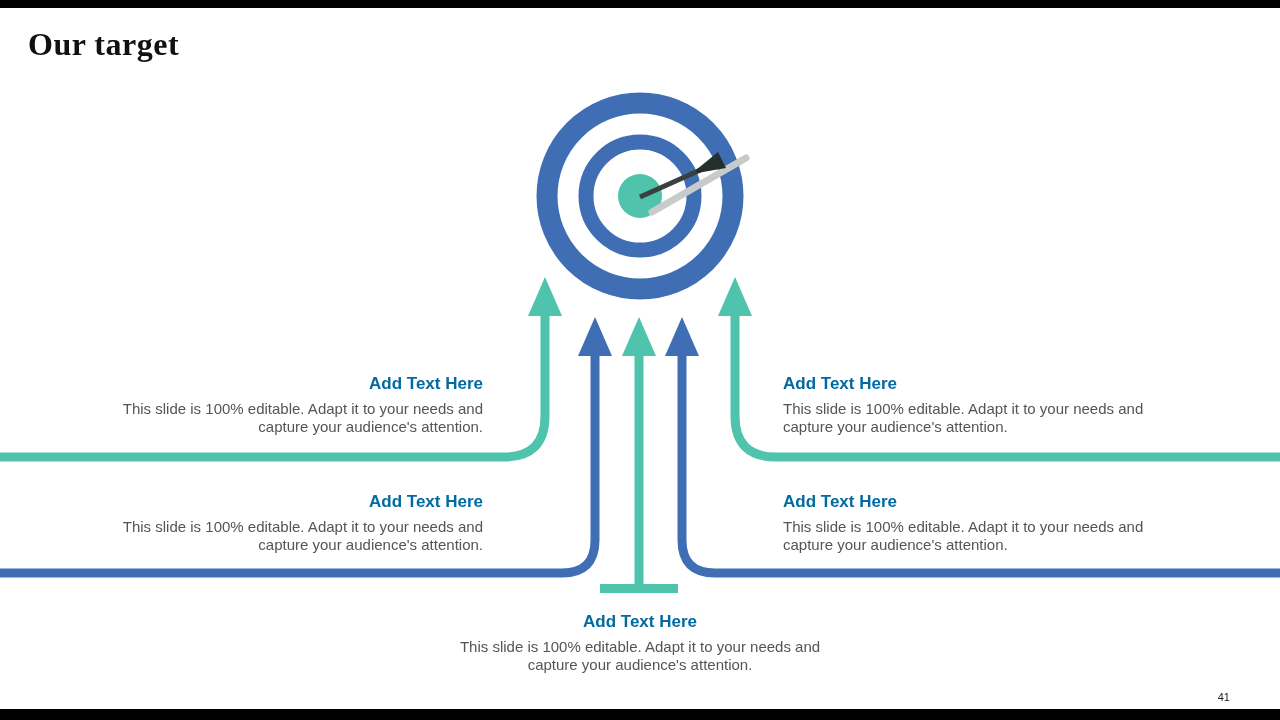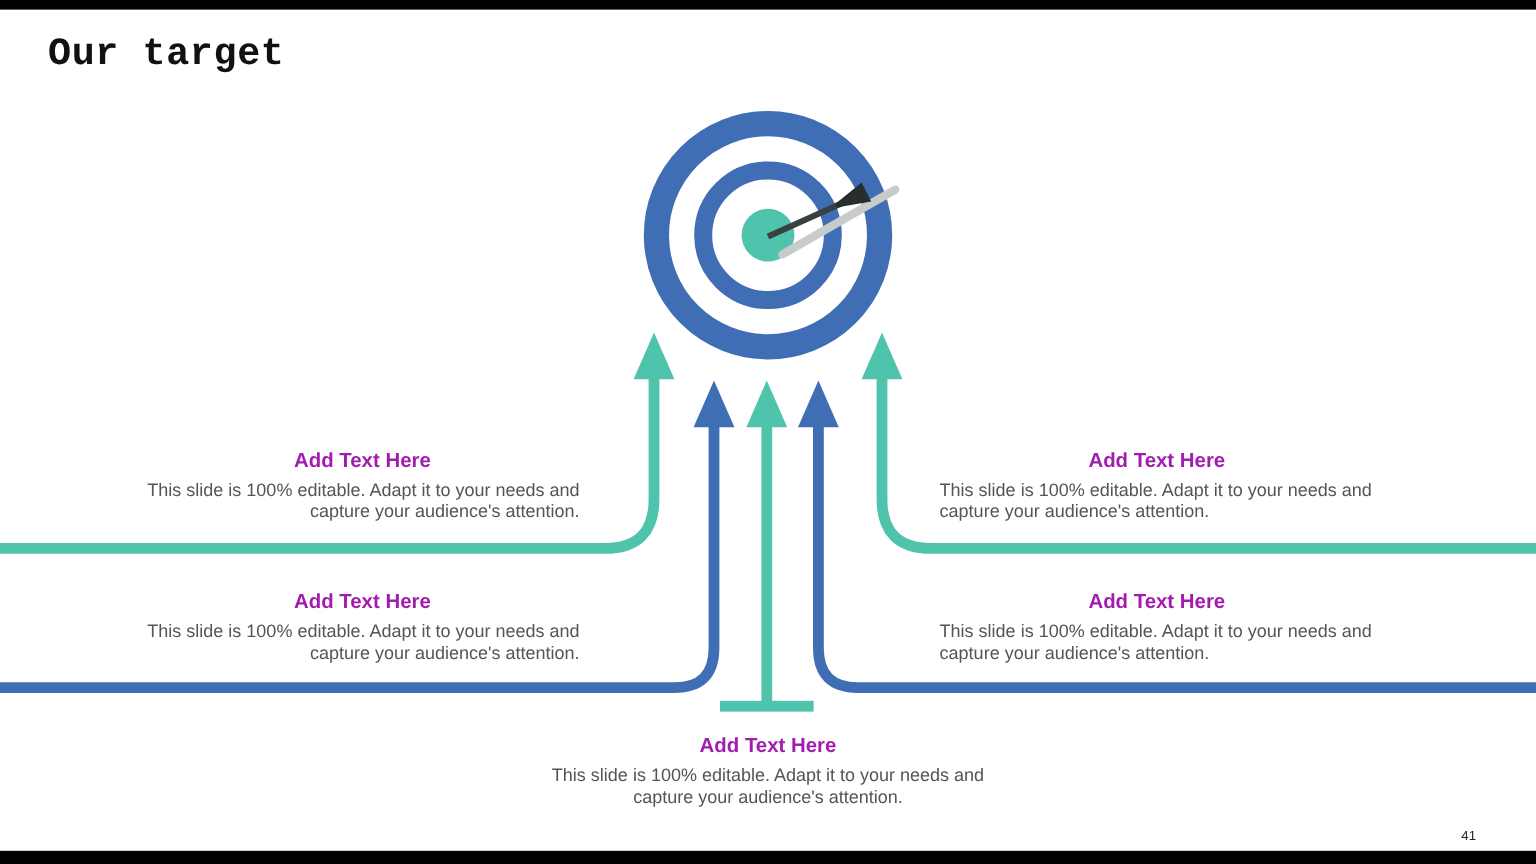--- a/index.html
+++ b/index.html
@@ -3,27 +3,27 @@
 <meta charset="utf-8">
 <style>
   html,body{margin:0;padding:0;}
   body{
     width:1280px;height:720px;position:relative;overflow:hidden;
     background:#ffffff;font-family:"Liberation Sans",sans-serif;
   }
   .top-bar{position:absolute;top:0;left:0;width:1280px;height:8px;background:#000;}
   .bottom-bar{position:absolute;bottom:0;left:0;width:1280px;height:11px;background:#000;}
   .slide-title{
-    position:absolute;left:40px;top:26px;margin:0;
-    font-family:Liberation Mono, monospace;font-weight:700;font-size:32px;color:#111;
+    position:absolute;left:28px;top:26px;margin:0;
+    font-family:Liberation Serif, serif;font-weight:700;font-size:32px;color:#111;
     letter-spacing:0.5px;
   }
   .gfx{position:absolute;left:0;top:0;width:1280px;height:720px;}
   .block{position:absolute;width:362px;}
-  .block h3{margin:0 0 6px 0;font-size:17px;font-weight:700;color:#a21caf;text-align:center;}
+  .block h3{margin:0 0 6px 0;font-size:17px;font-weight:700;color:#0369a1;}
   .block p{margin:0;font-size:15px;line-height:18px;color:#555;}
   .b-tl{left:121px;top:374px;text-align:right;}
   .b-bl{left:121px;top:492px;text-align:right;}
   .b-tr{left:783px;top:374px;text-align:left;}
   .b-br{left:783px;top:492px;text-align:left;}
   .b-bc{left:449px;top:612px;width:382px;text-align:center;}
   .page-number{
     position:absolute;right:50px;bottom:17px;font-size:11px;color:#222;
   }
 </style>

